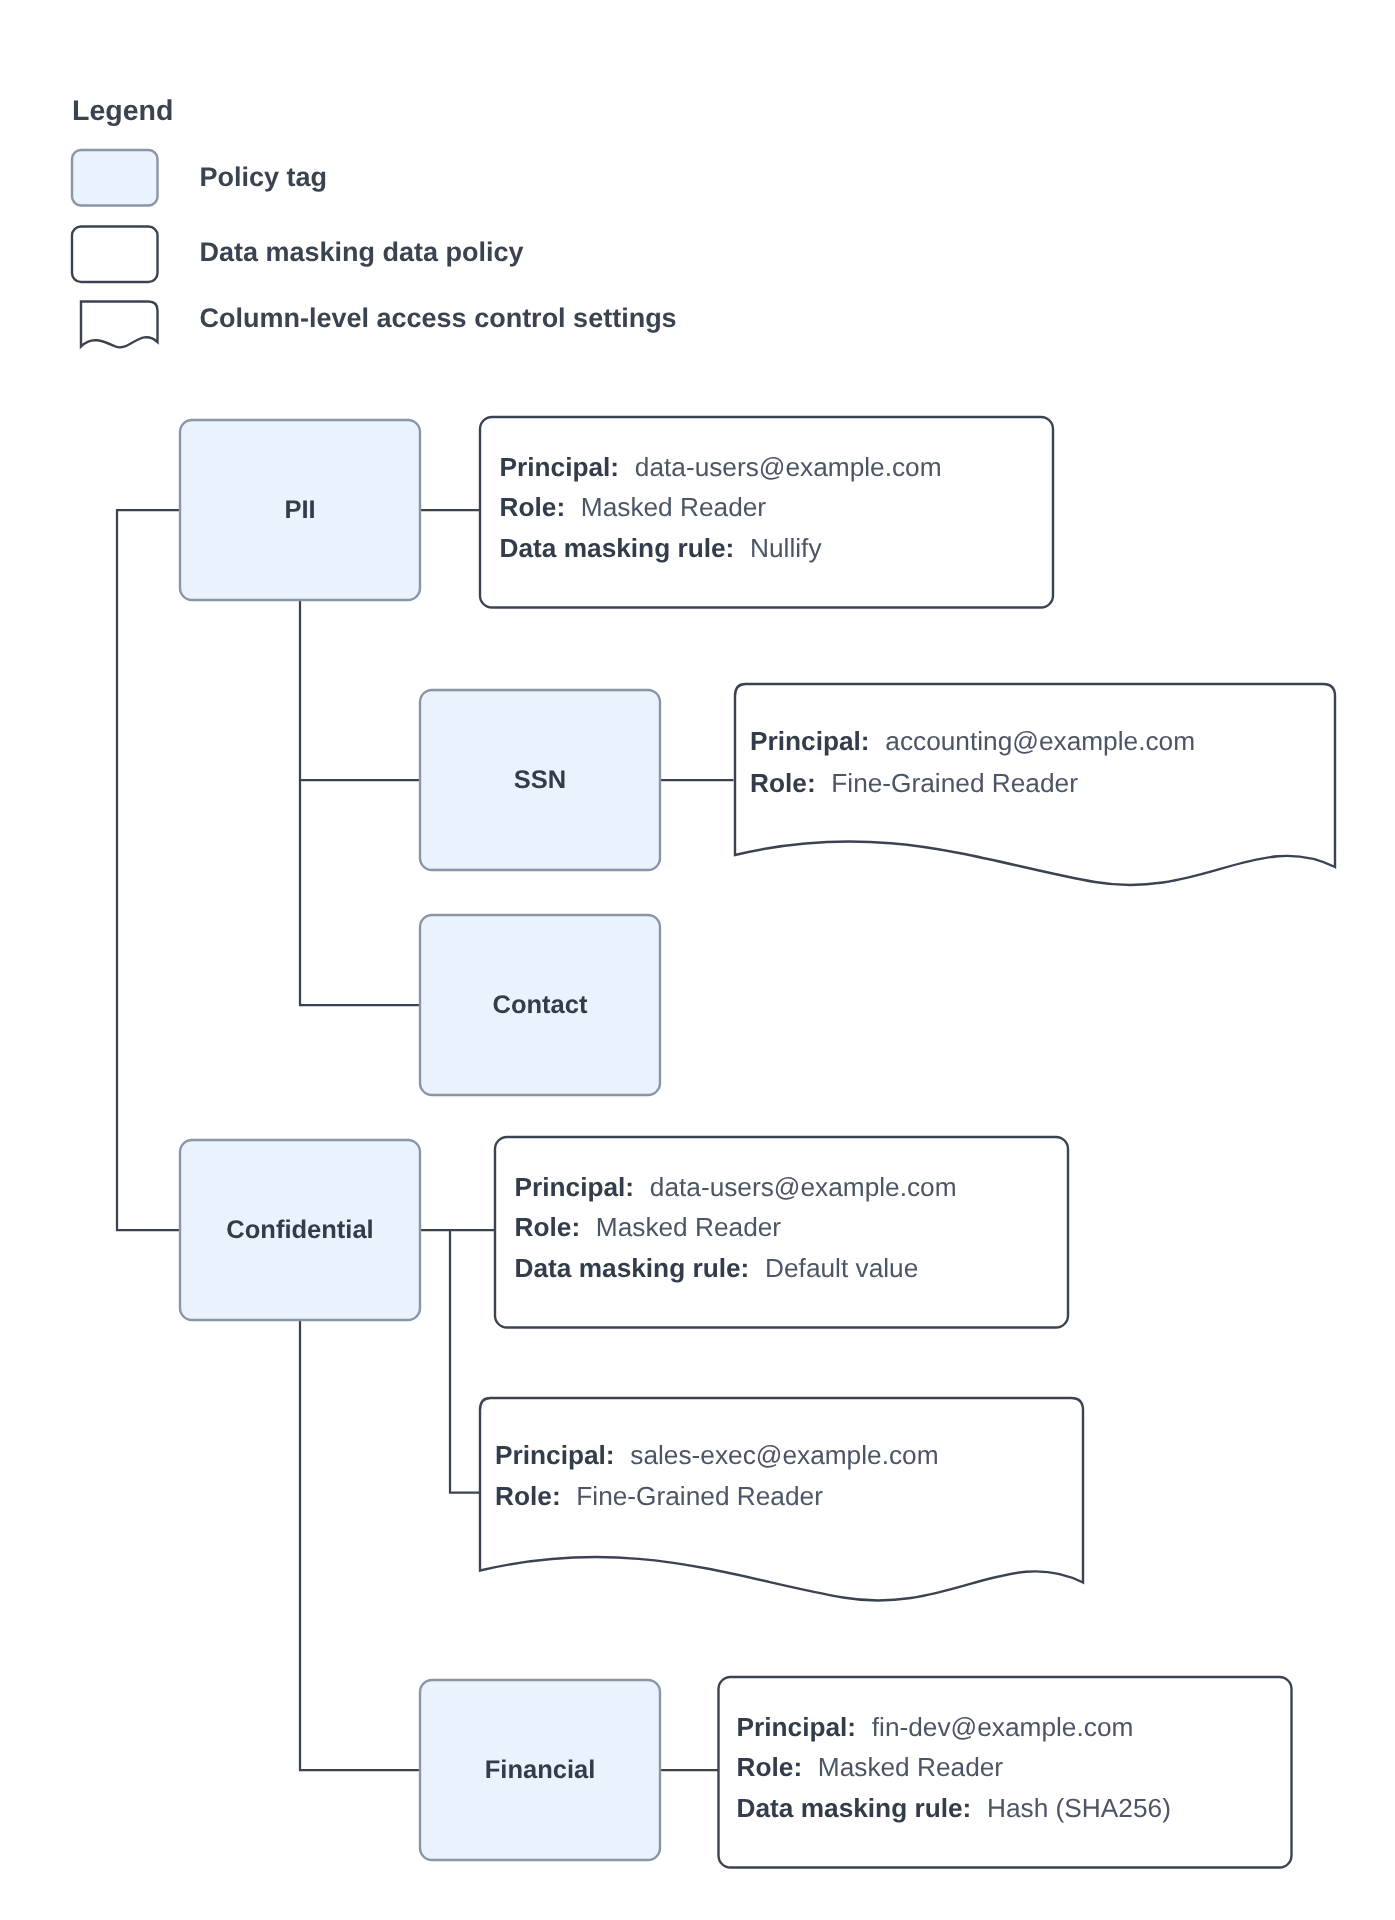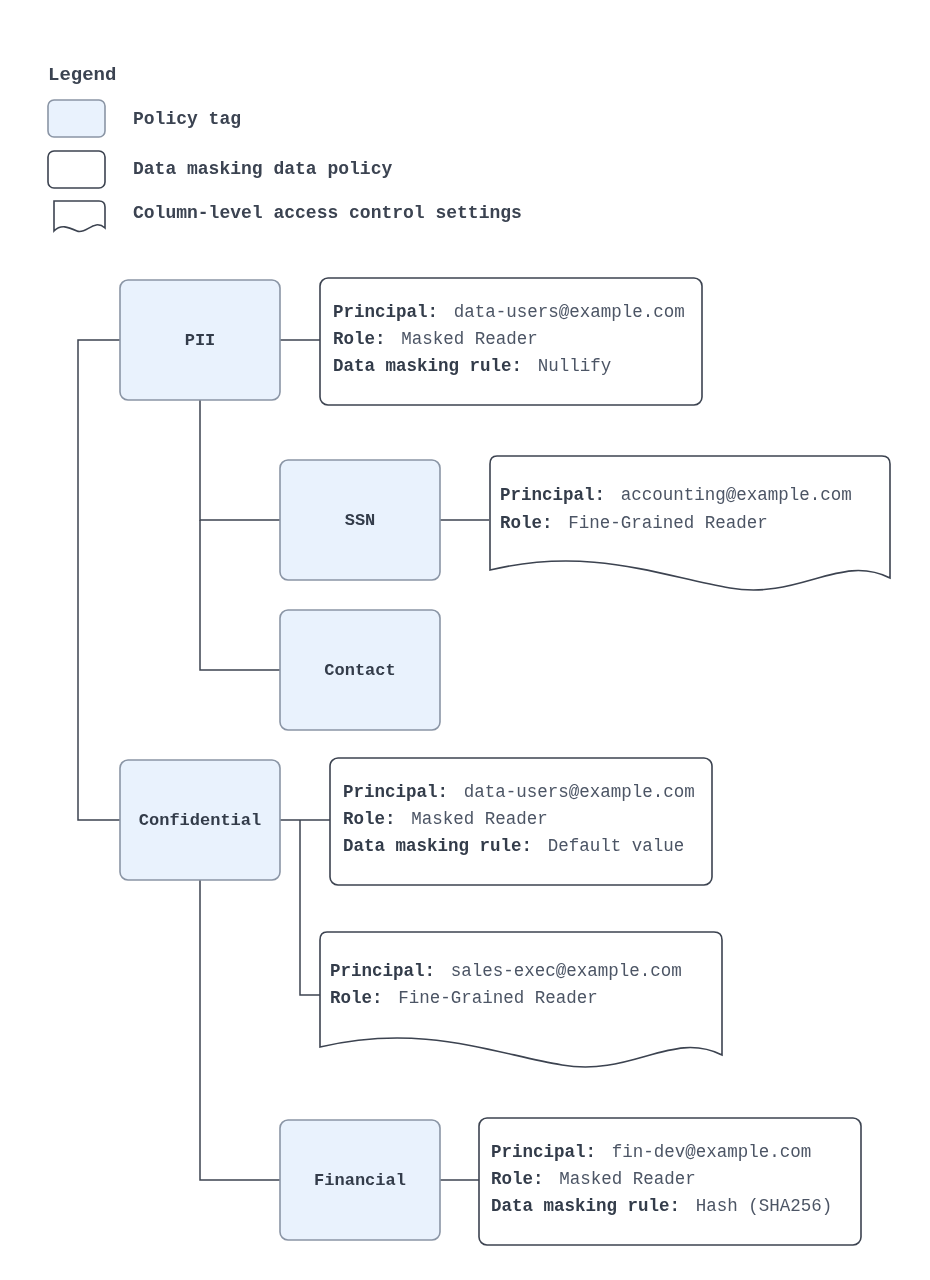--- a/index.html
+++ b/index.html
@@ -11,21 +11,20 @@
     width: 930px;
     height: 1280px;
     font-family: "Liberation Sans", sans-serif;
     color: #3b4351;
     overflow: hidden;
   }
   #diagram-root {
     position: relative;
     width: 832px;
     height: 1280px;
-    font-family: Liberation Mono, monospace;
   }
   svg#diagram-canvas {
     position: absolute;
     top: 0;
     left: 0;
     width: 930px;
     height: 1280px;
   }
   .node-shape {
     fill: #e9f2fd;

